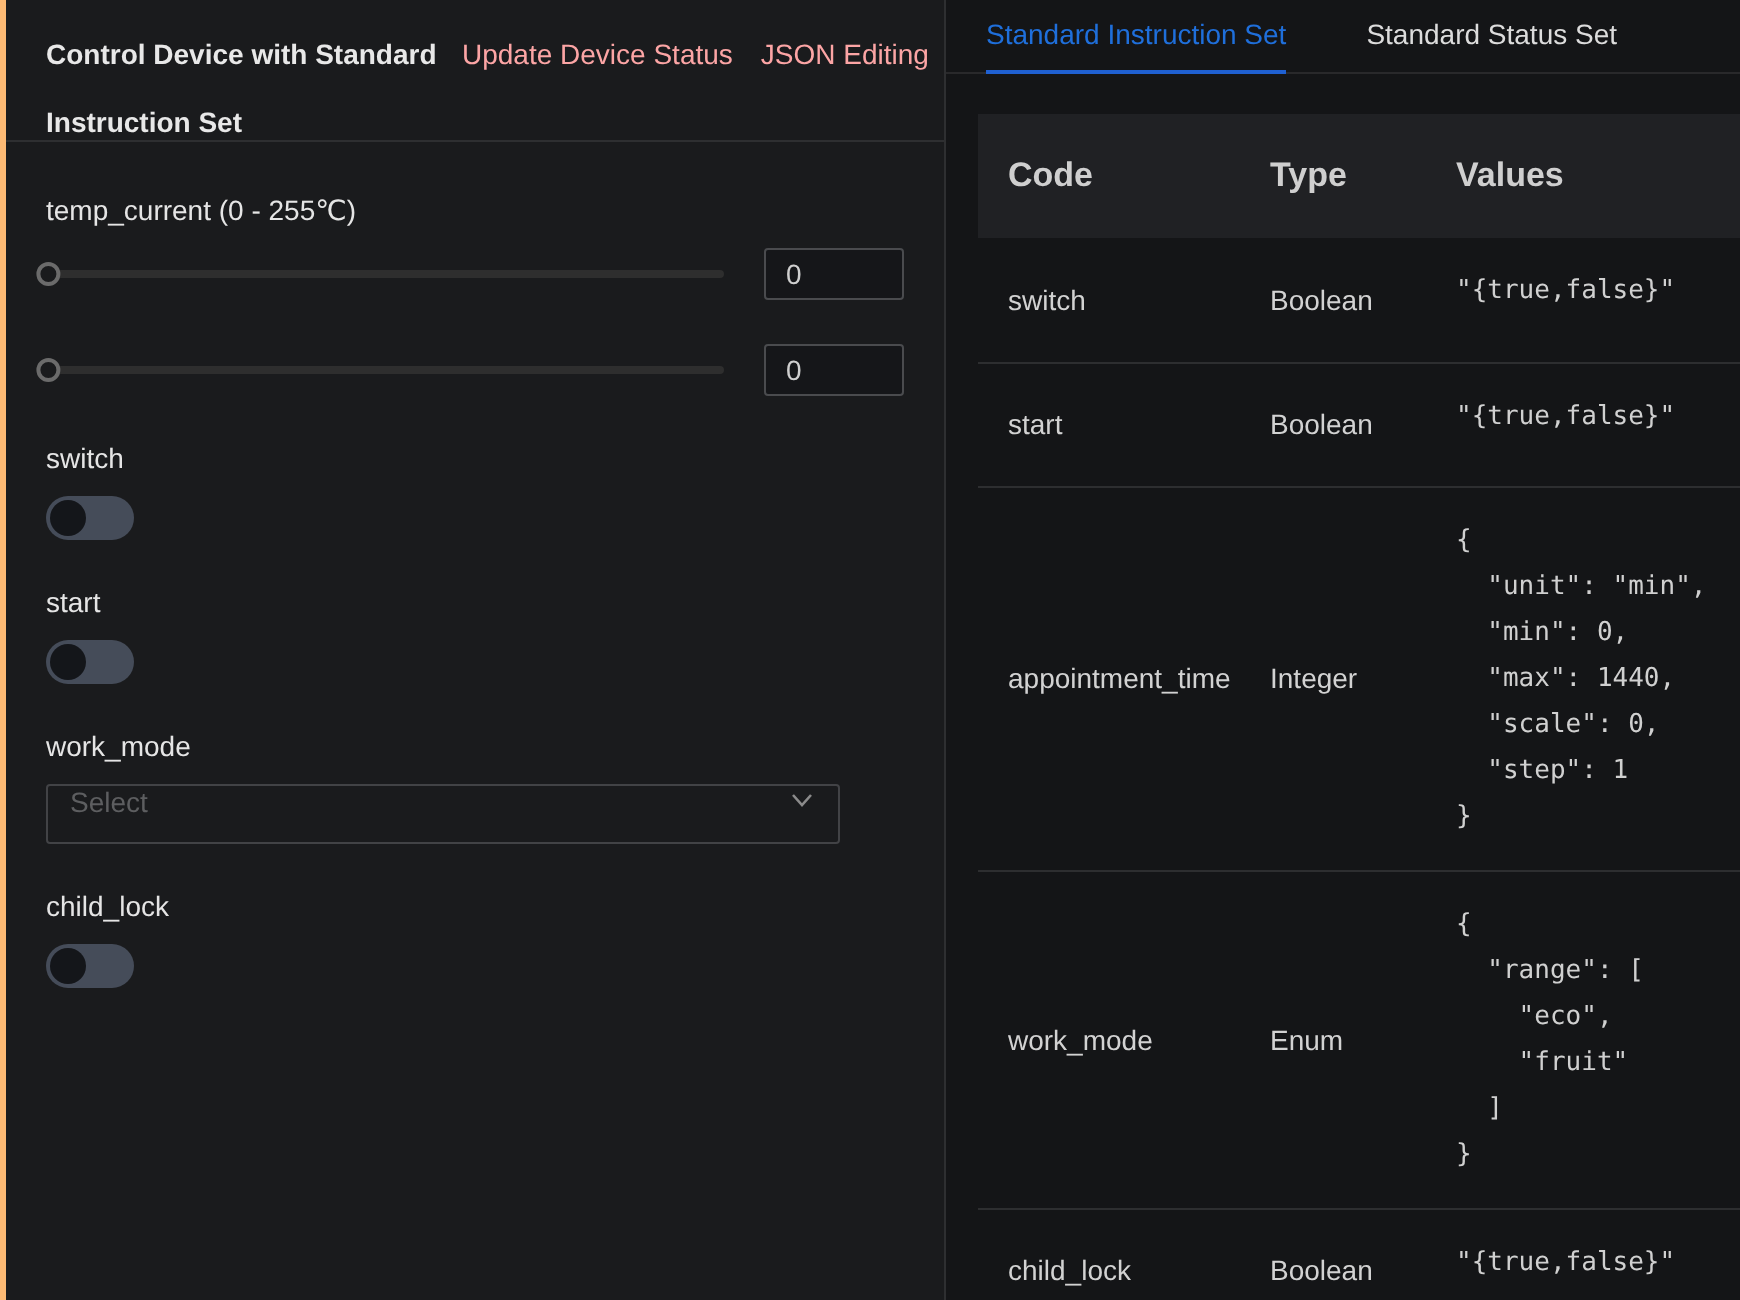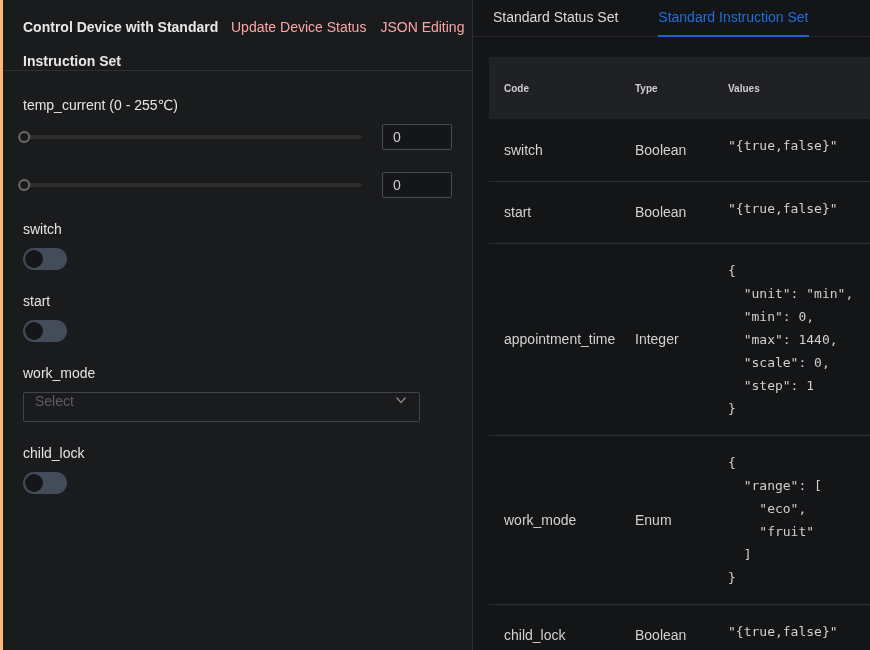--- a/index.html
+++ b/index.html
@@ -91,21 +91,21 @@
   .tabs { display: flex; gap: 40px; padding: 0 0 0 20px; border-bottom: 1px solid #29292b; }
   .tab {
     padding: 9px 0 10px 0; color: #dcdcdc; cursor: pointer;
     border-bottom: 2px solid transparent; margin-bottom: -1px;
     font-size: 14px;
   }
   .tab.active { color: #1f6fdb; border-bottom-color: #1f60d2; }
 
   .inst-table { width: calc(100% - 16px); margin-left: 16px; border-collapse: collapse; margin-top: 20px; }
   .inst-table thead th {
-    background: #202124; color: #cfcfcf; font-weight: bold; font-size: 10px;
+    background: #202124; color: #cfcfcf; font-weight: bold; font-size: 17px;
     text-align: left; height: 28px; padding: 0;
   }
   .inst-table th.col-code, .inst-table td.cell-code { width: 146px; padding-left: 15px; }
   .inst-table th.col-type, .inst-table td.cell-type { width: 93px; }
   .inst-table td { border-bottom: 1px solid #2d2e30; color: #d2d2d2; font-size: 14px; vertical-align: middle; }
   .inst-table tr { height: 62px; }
   .inst-table td.cell-values { vertical-align: top; padding: 15px 4px 15px 0; }
   .values-pre {
     font-family: "DejaVu Sans Mono", "Liberation Mono", monospace;
     font-size: 13px; line-height: 23px; color: #d0d0d0;
@@ -179,22 +179,22 @@
         <button class="toggle">
           <span class="toggle-knob"></span>
         </button>
       </div>
 
     </div>
   </aside>
 
   <section class="right-panel">
     <div class="tabs">
+      <div class="tab active">Standard Instruction Set</div>
       <div class="tab">Standard Status Set</div>
-      <div class="tab active">Standard Instruction Set</div>
     </div>
 
     <table class="inst-table">
       <thead>
         <tr>
           <th class="col-code">Code</th>
           <th class="col-type">Type</th>
           <th class="col-values">Values</th>
         </tr>
       </thead>

